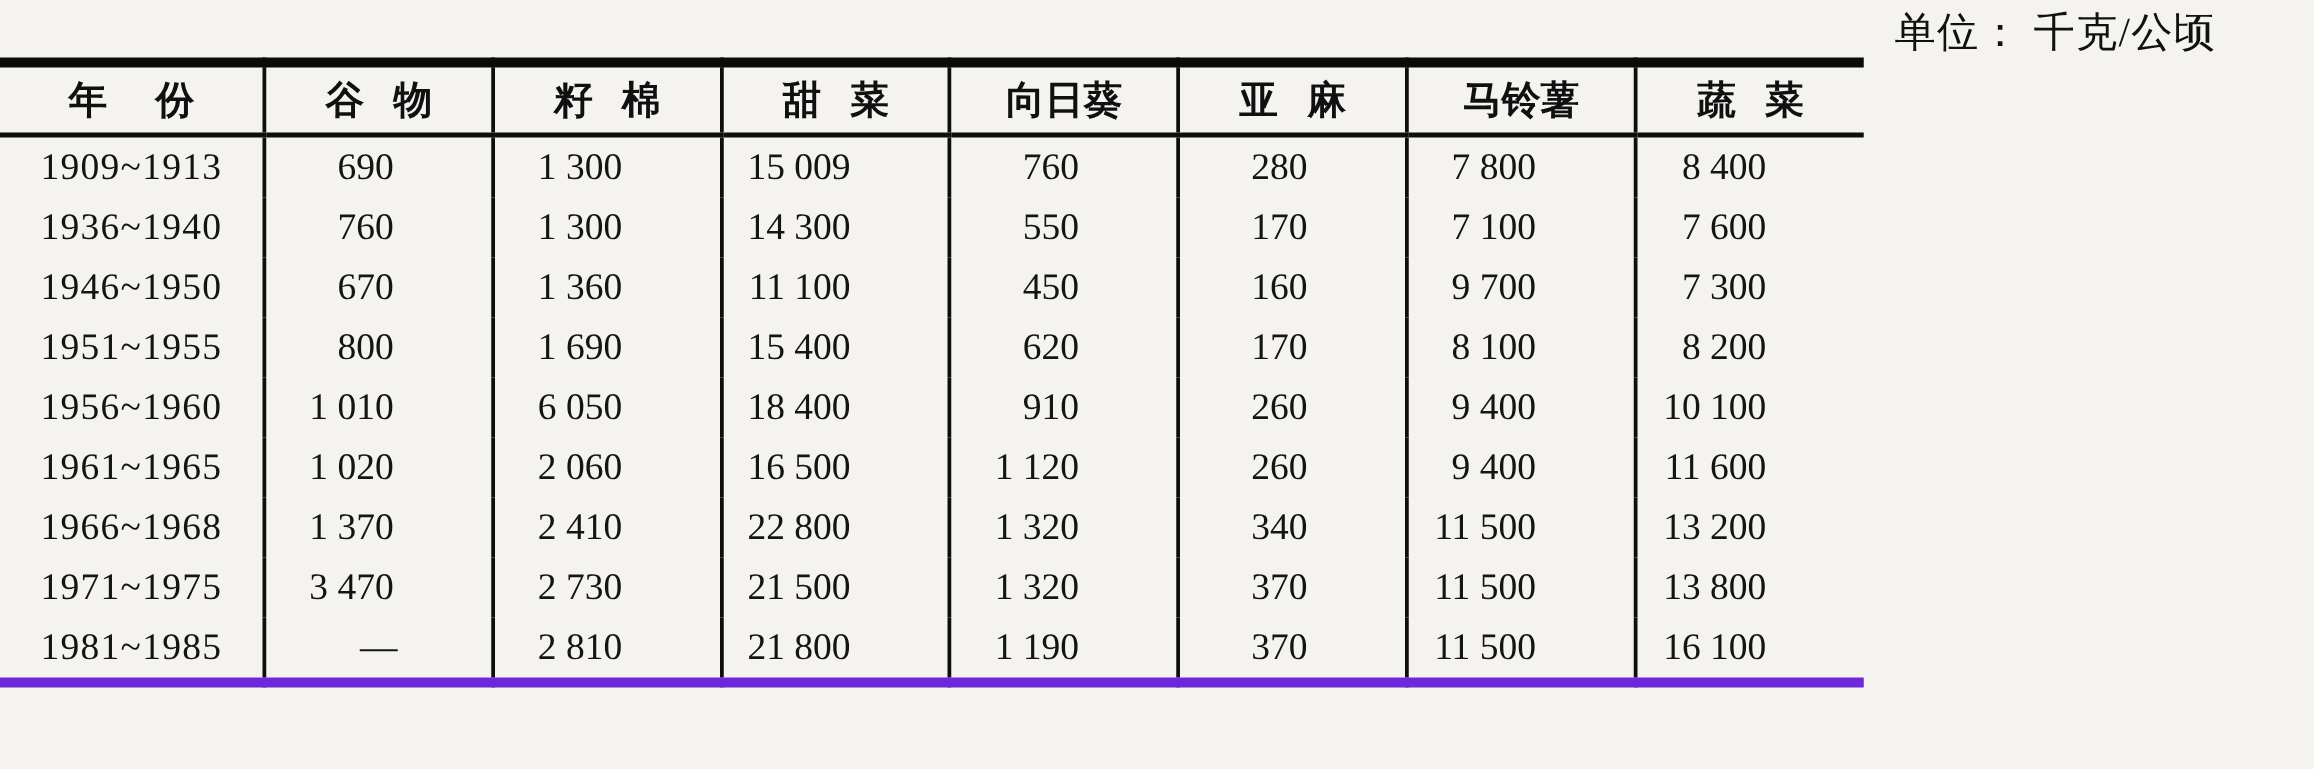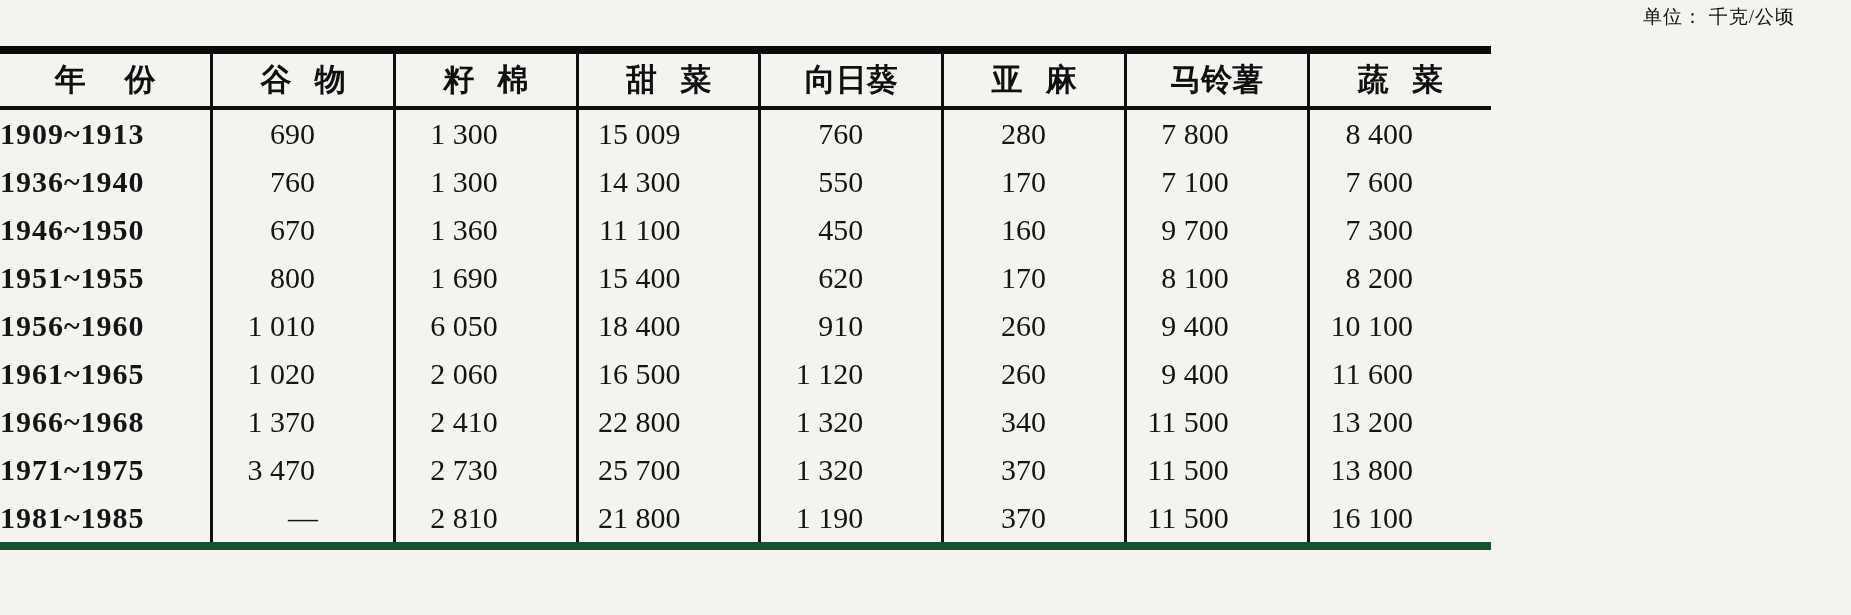--- a/index.html
+++ b/index.html
@@ -13,35 +13,35 @@
     color: #141414;
   }
   .page {
     position: relative;
     width: 1851px;
     height: 615px;
   }
   .unit-label {
     position: absolute;
     top: 4px;
-    right: 56px;
-    font-size: 19px;
+    right: 78px;
+    font-size: 33px;
     letter-spacing: 1px;
     white-space: pre;
     color: #111;
   }
   table.yield-table {
     position: absolute;
     top: 46px;
     left: 0;
     width: 1491px;
     border-collapse: collapse;
     table-layout: fixed;
     border-top: 8px solid #0b0b0b;
-    border-bottom: 8px solid #14532d;
+    border-bottom: 8px solid #6d28d9;
     padding-left: 48px;
   }
   table.yield-table col.year-col { width: 14.2%; }
   thead th {
     height: 52px;
     font-size: 31px;
     font-weight: bold;
     text-align: center;
     vertical-align: middle;
     white-space: pre;
@@ -54,23 +54,22 @@
     font-size: 30px;
     vertical-align: middle;
     padding: 0;
     white-space: pre;
     color: #141414;
   }
   th + th, td + td {
     border-left: 3px solid #0e0e0e;
   }
   td.year-cell {
-    text-align: left;
+    text-align: center;
     letter-spacing: 1px;
-    font-weight: bold;
   }
   td.num-cell {
     text-align: right;
     padding-right: 78px;
   }
   td.num-cell.dash-cell {
     text-align: center;
     padding-right: 0;
   }
 </style>
@@ -172,21 +171,21 @@
           <td class="num-cell">22 800</td>
           <td class="num-cell">1 320</td>
           <td class="num-cell">340</td>
           <td class="num-cell">11 500</td>
           <td class="num-cell">13 200</td>
         </tr>
         <tr>
           <td class="year-cell">1971~1975</td>
           <td class="num-cell">3 470</td>
           <td class="num-cell">2 730</td>
-          <td class="num-cell">25 700</td>
+          <td class="num-cell">21 500</td>
           <td class="num-cell">1 320</td>
           <td class="num-cell">370</td>
           <td class="num-cell">11 500</td>
           <td class="num-cell">13 800</td>
         </tr>
         <tr>
           <td class="year-cell">1981~1985</td>
           <td class="num-cell dash-cell">—</td>
           <td class="num-cell">2 810</td>
           <td class="num-cell">21 800</td>

